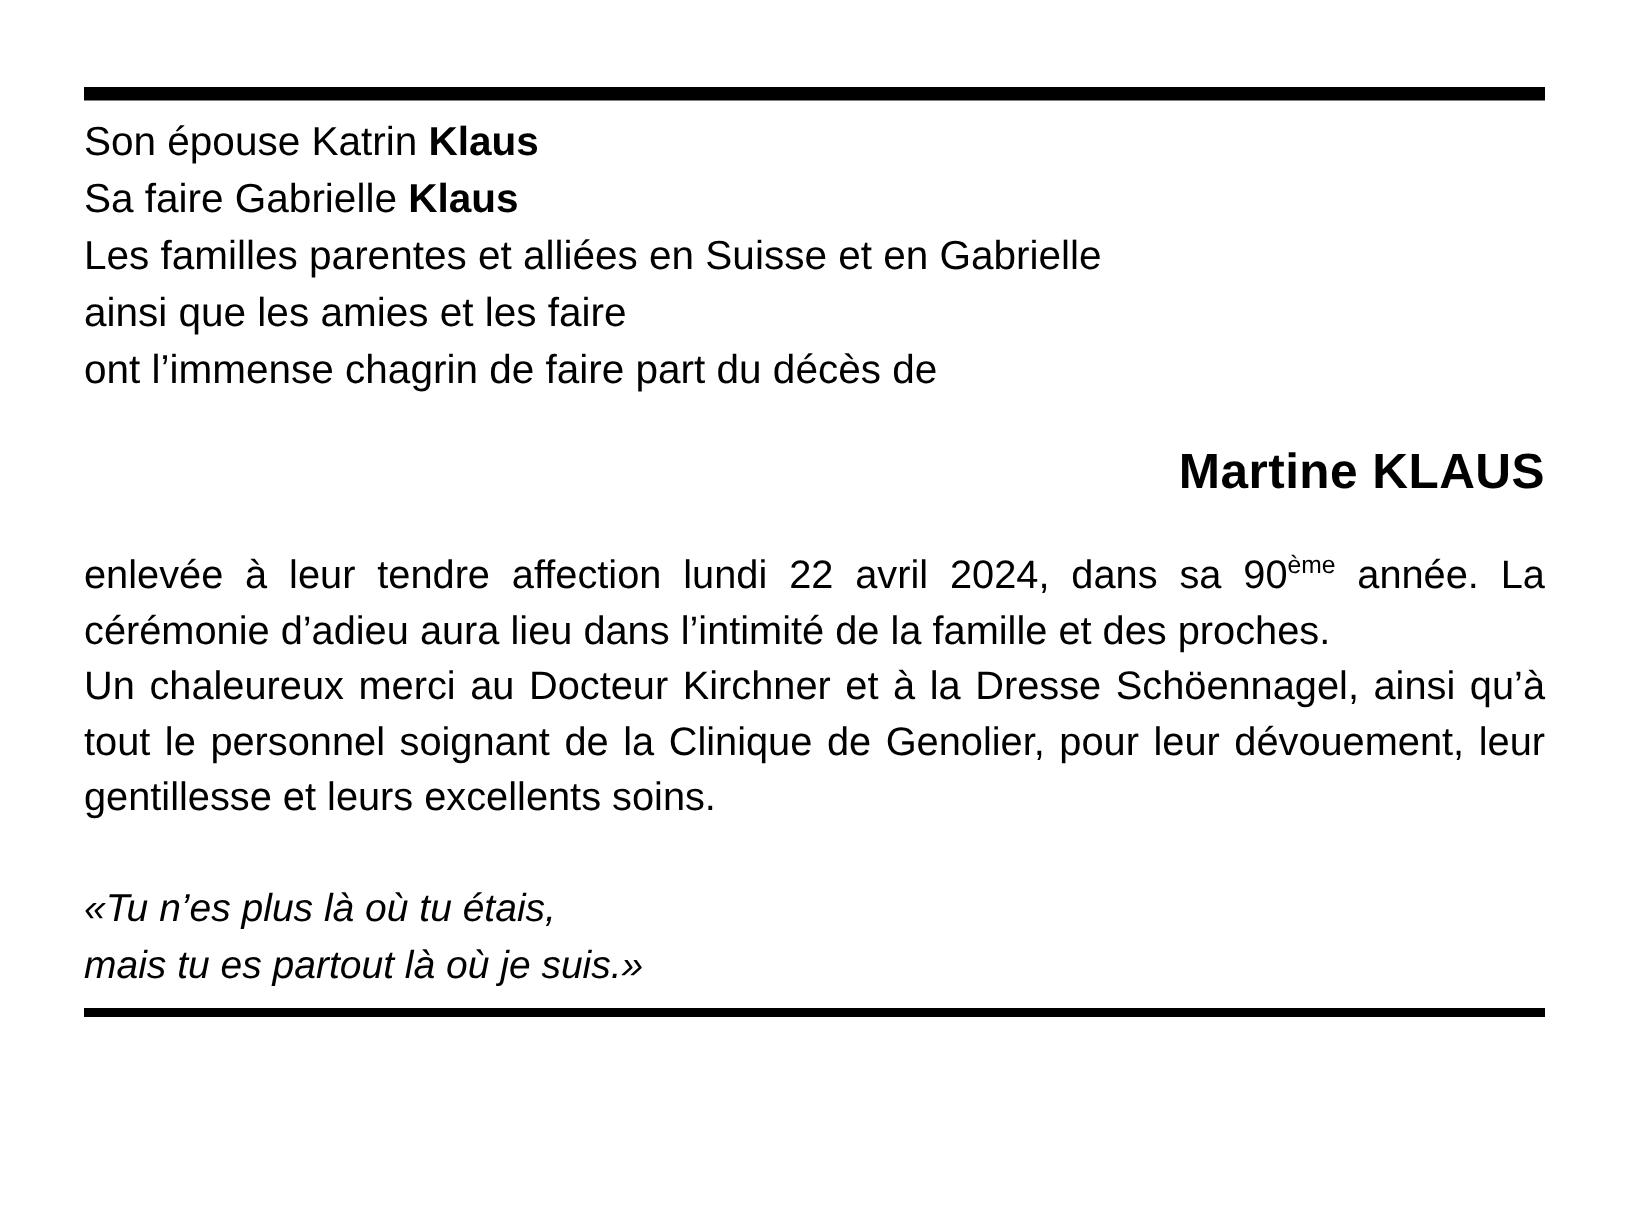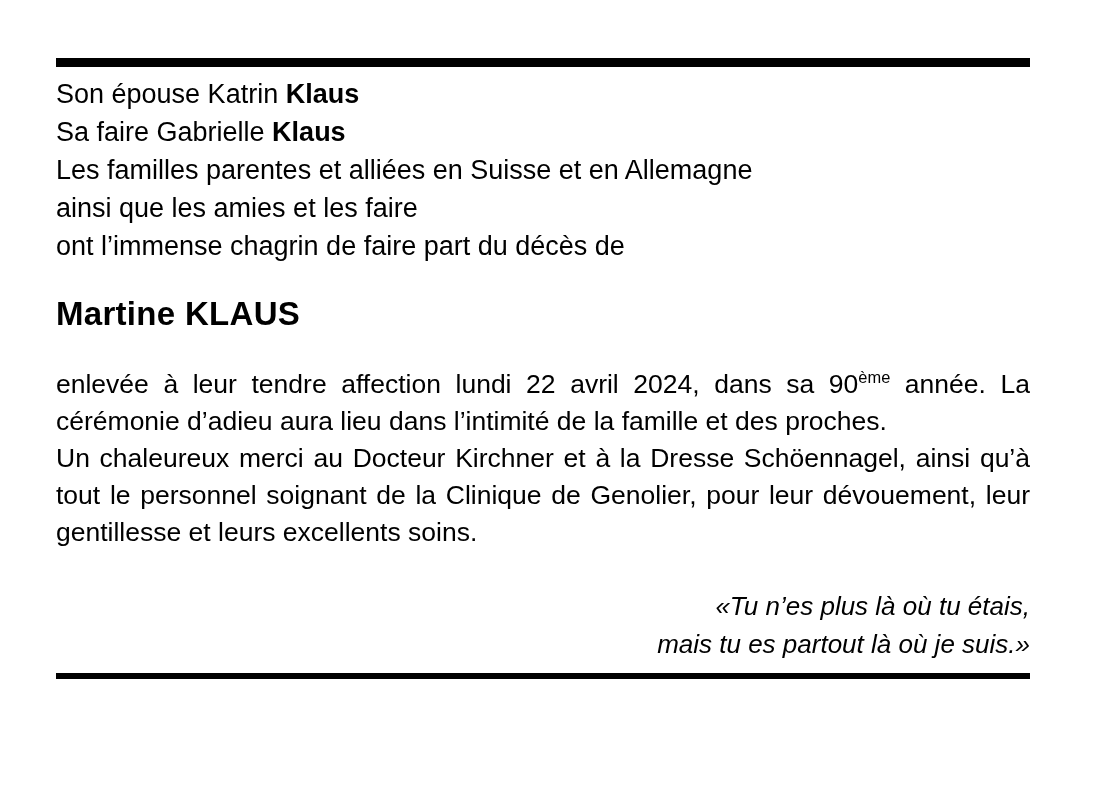--- a/index.html
+++ b/index.html
@@ -37,21 +37,21 @@
   .line {
     font-size: 27px;
     line-height: 38px;
     white-space: nowrap;
   }
   .line b {
     font-weight: bold;
     text-align: right;
   }
   .deceased-name {
-    text-align: left;
+    text-align: right;
     font-size: 33px;
     font-weight: bold;
     letter-spacing: 0.3px;
     margin-top: 30px;
     margin-bottom: 26px;
   }
   .para {
     font-size: 26.5px;
     line-height: 37px;
     text-align: justify;
@@ -59,21 +59,21 @@
   }
   .para-first {
     margin-bottom: 0;
   }
   .para sup {
     font-size: 0.62em;
     vertical-align: super;
   }
   .quote {
     margin-top: 36px;
-    text-align: right;
+    text-align: left;
     font-size: 26px;
     line-height: 38px;
   }
   .quote .q-line {
     font-style: italic;
   }
   .quote .q-author {
     font-style: normal;
   }
 </style>
@@ -83,21 +83,21 @@
 <div class="notice">
 
   <div class="rule-top"></div>
 
   <div class="body-block">
 
     <div class="line"><span>Son épouse Katrin </span><b>Klaus</b></div>
 
     <div class="line"><span>Sa faire Gabrielle </span><b>Klaus</b></div>
 
-    <div class="line">Les familles parentes et alliées en Suisse et en Allemagne</div>
+    <div class="line">Les familles parentes et alliées en Suisse et en Gabrielle</div>
 
     <div class="line">ainsi que les amies et les faire</div>
 
     <div class="line">ont l’immense chagrin de faire part du décès de</div>
 
     <div class="deceased-name">Martine KLAUS</div>
 
     <div class="para para-first"><span>enlevée à leur tendre affection lundi 22 avril 2024, dans sa 90</span><sup>ème</sup><span> année. La cérémonie d’adieu aura lieu dans l’intimité de la famille et des proches.</span></div>
 
     <div class="para">Un chaleureux merci au Docteur Kirchner et à la Dresse Schöennagel, ainsi qu’à tout le personnel soignant de la Clinique de Genolier, pour leur dévouement, leur gentillesse et leurs excellents soins.</div>

